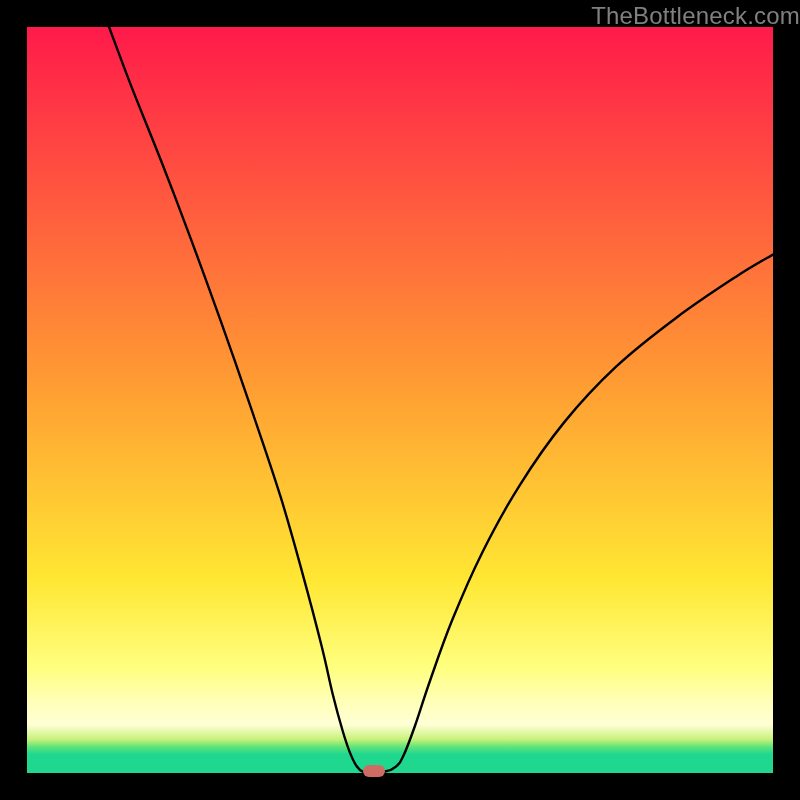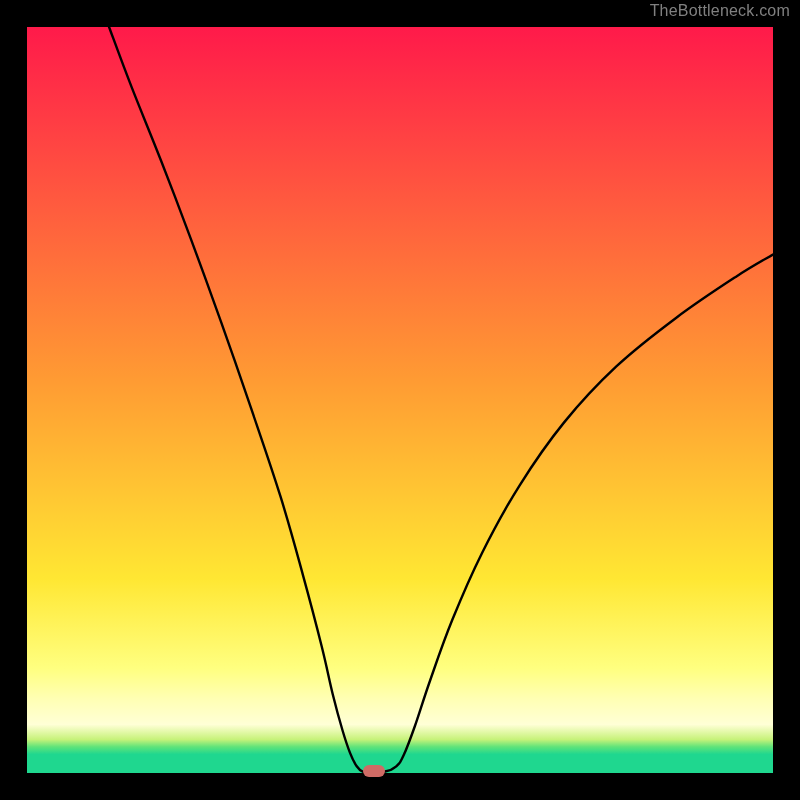--- a/index.html
+++ b/index.html
@@ -13,23 +13,23 @@
   }
   .frame {
     position: relative;
     width: 800px;
     height: 800px;
     background: #000;
   }
   .watermark {
     position: absolute;
     top: 2px;
-    right: 10px;
+    right: 0;
     color: #808080;
-    font-size: 16px;
+    font-size: 24px;
     font-weight: 500;
     letter-spacing: 0.2px;
     z-index: 20;
   }
   .plot {
     position: absolute;
     left: 27px;
     top: 27px;
     width: 746px;
     height: 746px;

